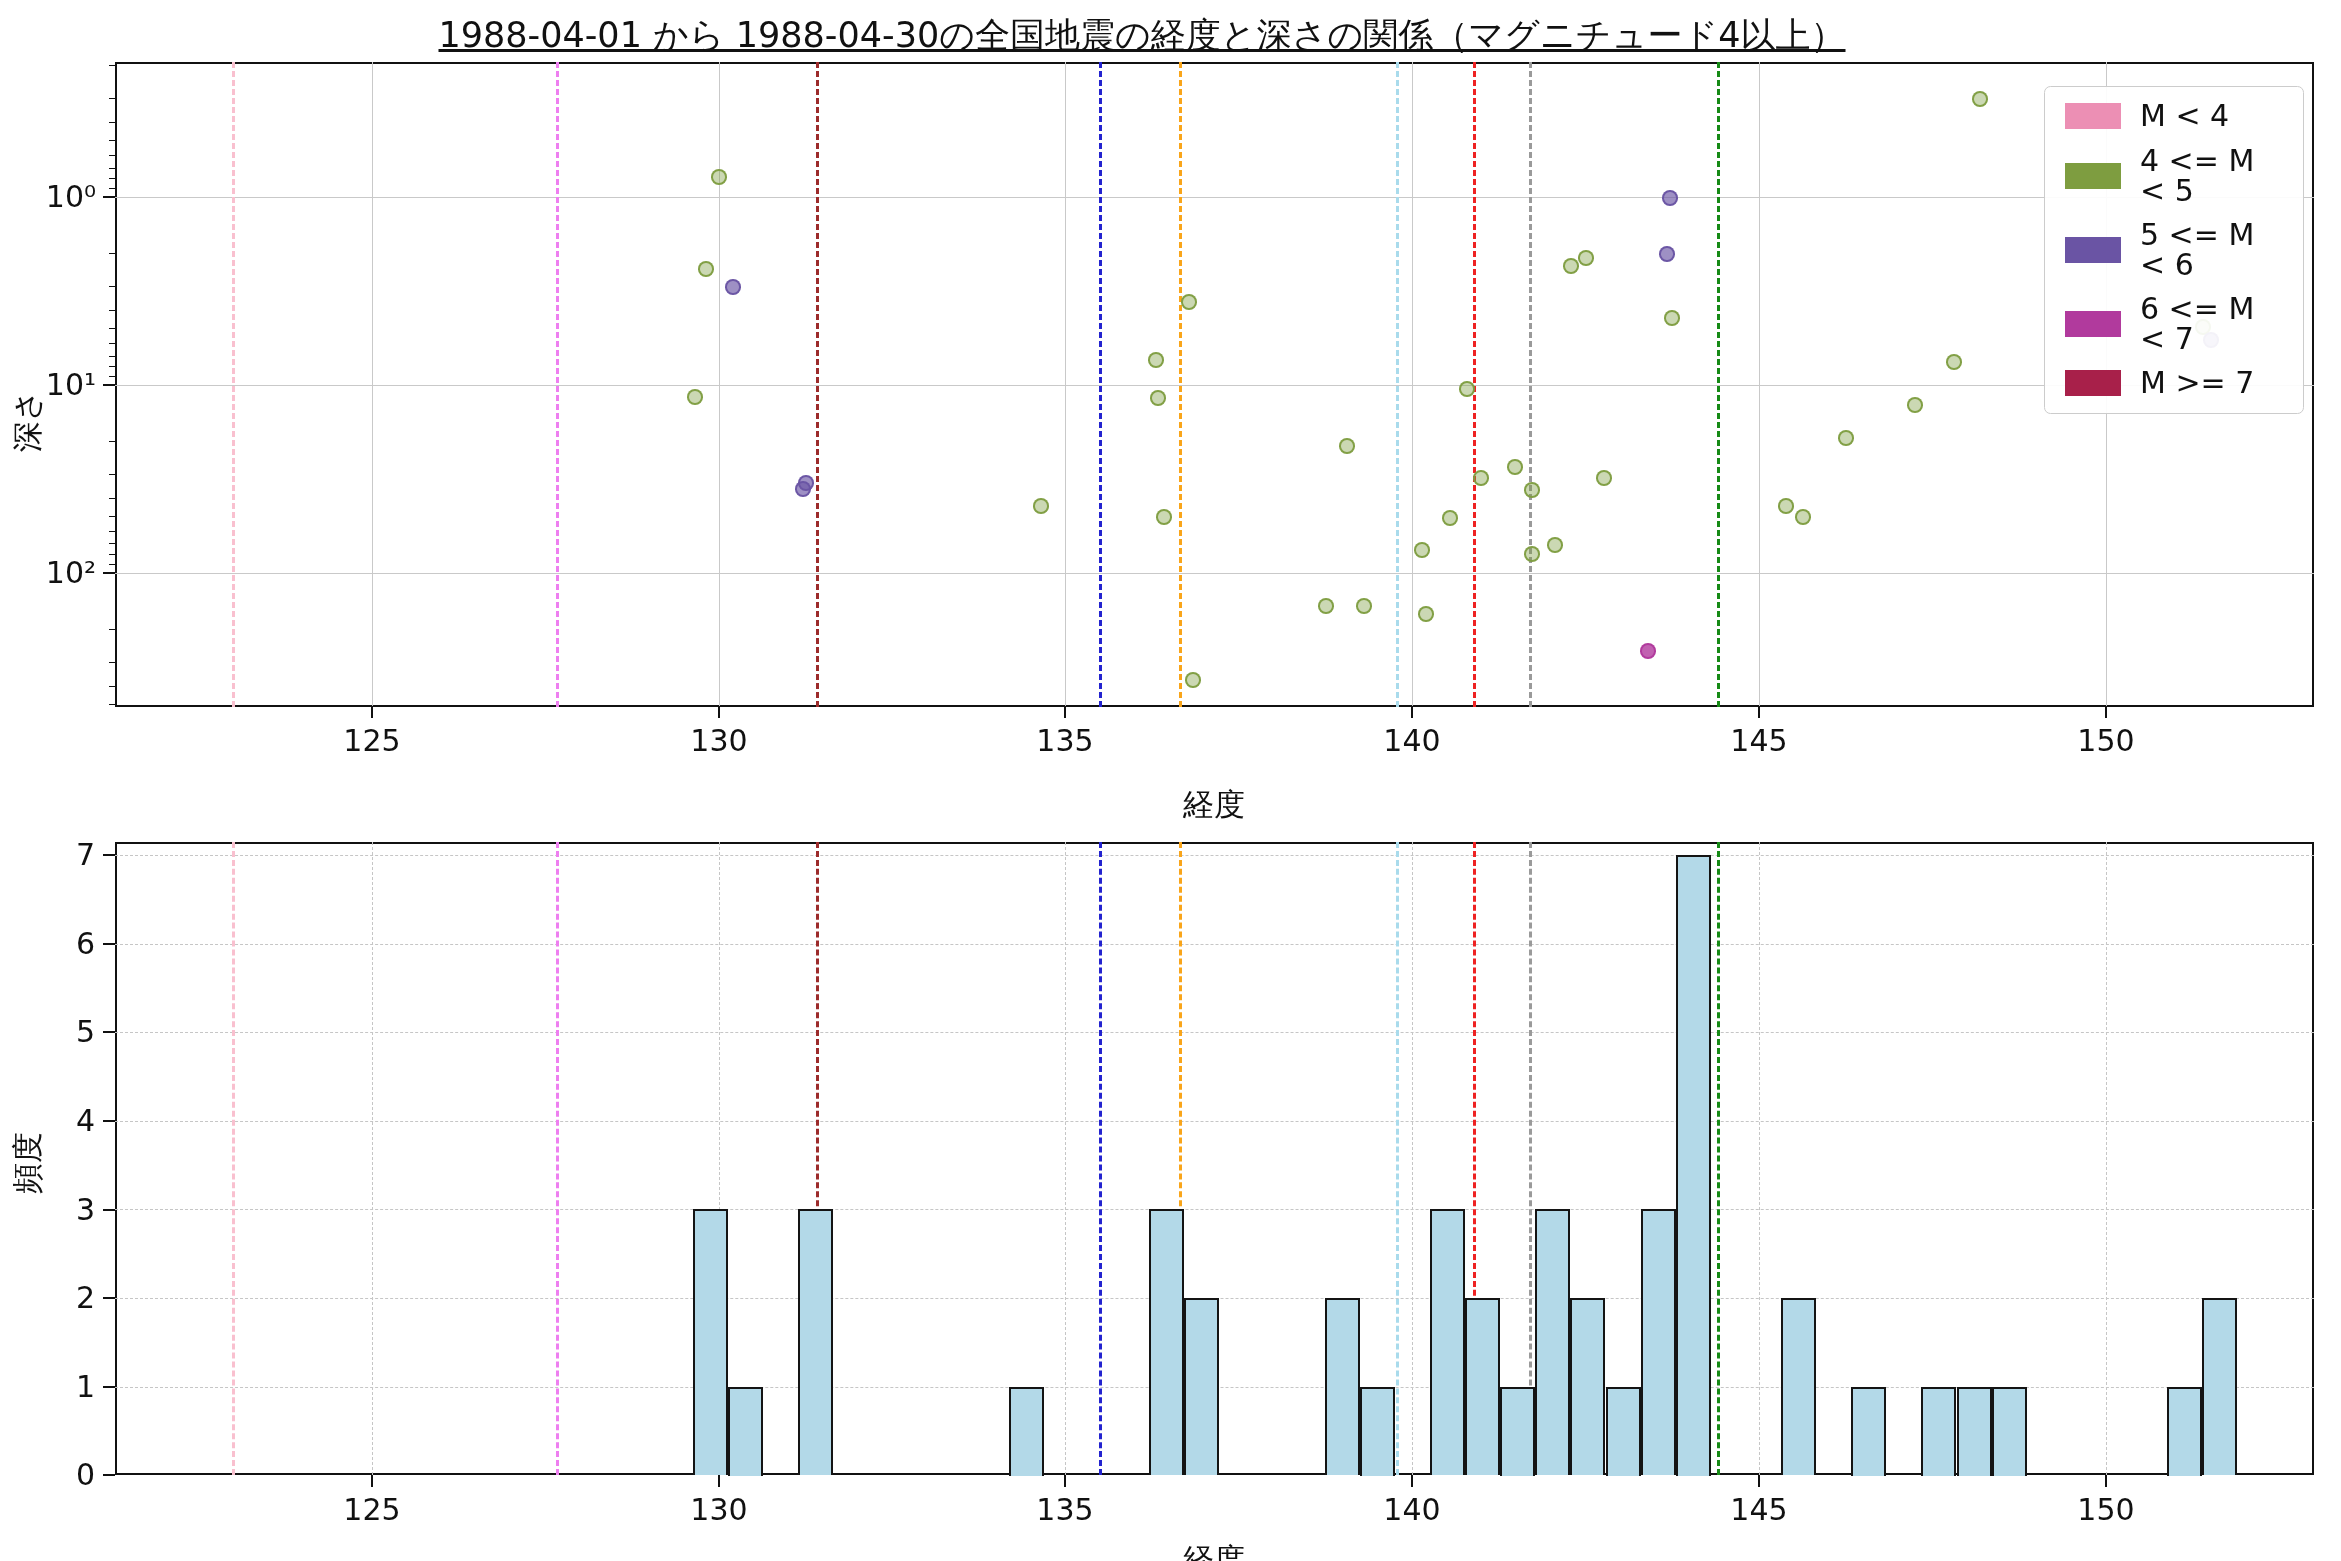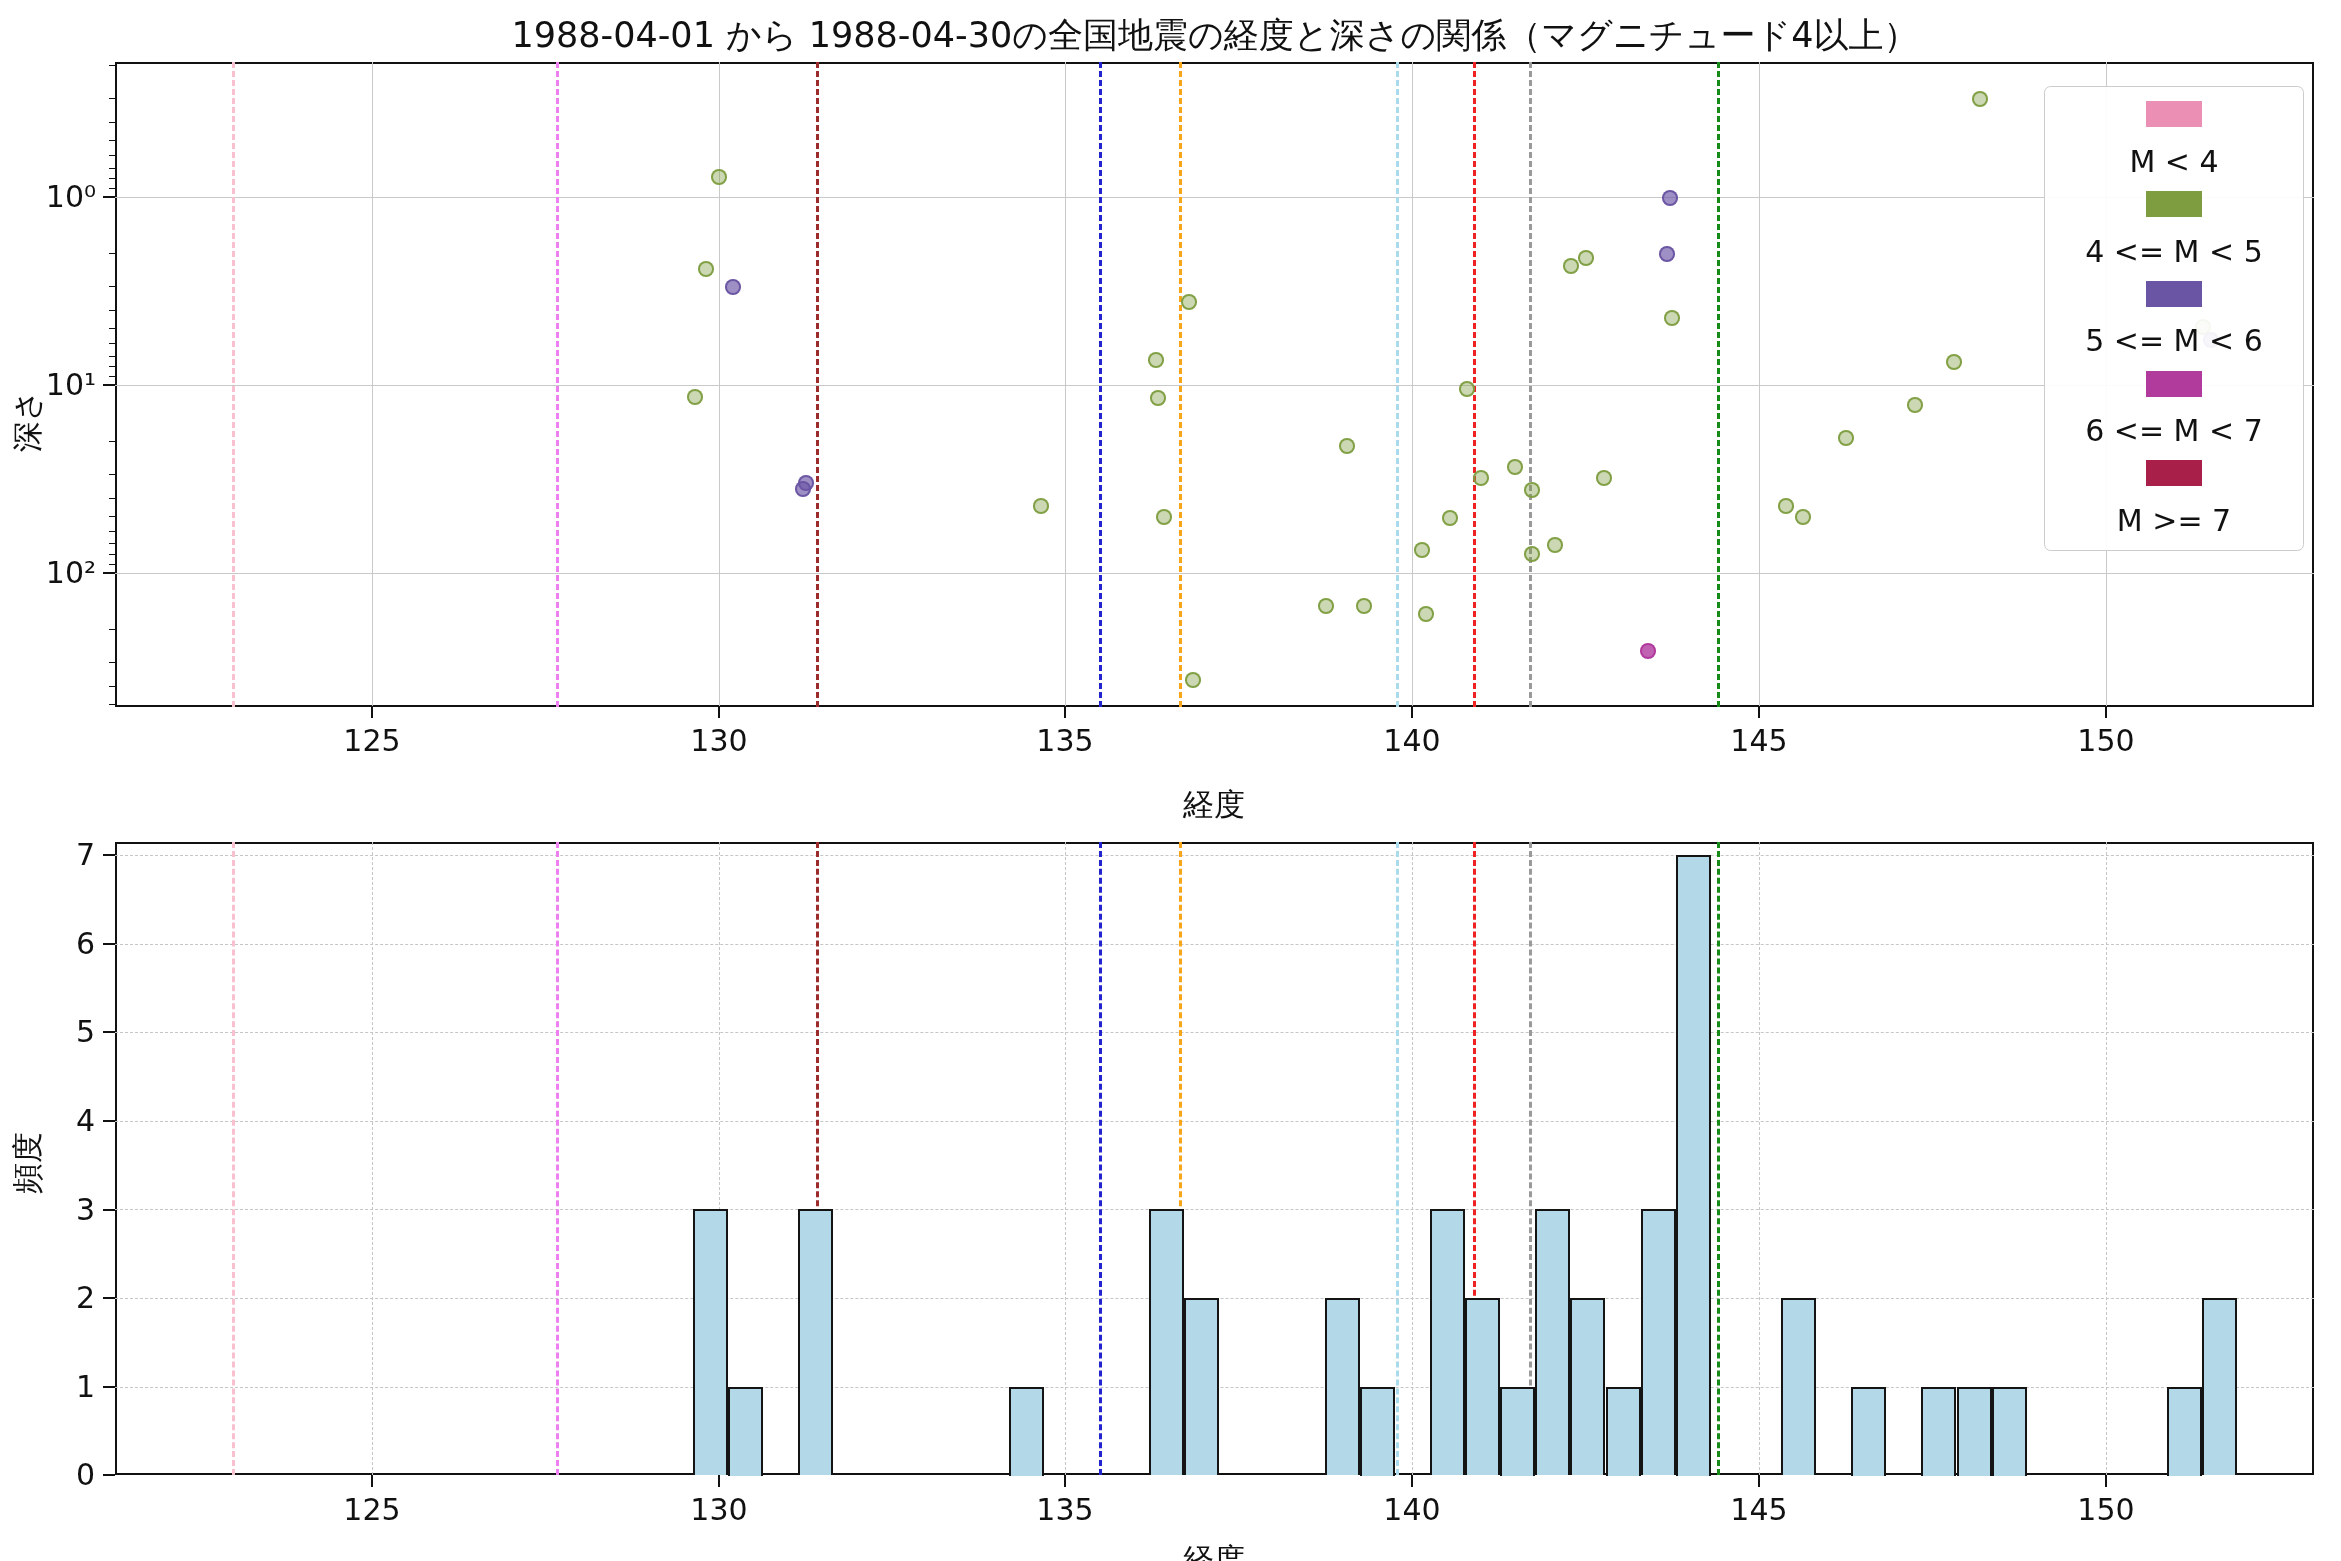--- a/index.html
+++ b/index.html
@@ -12,29 +12,29 @@
   .gridline-v.dashed{border-left:1.3px dashed #c6c6c6;}
   .vline{position:absolute;width:0;border-left:3.3px dashed #000;}
   .dot{position:absolute;border-radius:50%;box-sizing:border-box;}
   .bar{position:absolute;box-sizing:border-box;border:2px solid #141414;border-bottom:none;background:#b3d9e8;}
   .tick{position:absolute;background:#111;}
   .ticklabel{position:absolute;font-size:30px;line-height:1;white-space:nowrap;}
   .title{position:absolute;font-size:35px;white-space:nowrap;transform:translateX(-50%);}
   .axlabel{position:absolute;font-size:31px;white-space:nowrap;}
   .axlabel.rot{transform:rotate(-90deg);transform-origin:center;}
   .legend{position:absolute;background:rgba(255,255,255,.92);border:1.3px solid #cccccc;border-radius:6.5px;}
-  .legend-row{display:flex;align-items:center;gap:19.5px;margin:14.3px 19.5px;flex-direction:column;}
+  .legend-row{display:flex;align-items:center;gap:19.5px;margin:14.3px 19.5px;}
   .legend-swatch{width:56px;height:26px;flex:0 0 auto;}
   .legend-label{font-size:30px;line-height:1;}
 </style>
 </head>
 <body>
 
 <div id="fig">
-  <div class="title" style="left:1215px;top:11.7px;">1988-04-01 から 1988-04-30の全国地震の経度と深さの関係（マグニチュード4以上）</div>
+  <div class="title" style="left:1142px;top:11.7px;text-decoration:underline;">1988-04-01 から 1988-04-30の全国地震の経度と深さの関係（マグニチュード4以上）</div>
 
   <div class="axlabel rot" style="left:-3.3px;top:400px;">深さ</div>
   <div class="axlabel" style="left:1183px;top:784px;">経度</div>
   <div class="axlabel rot" style="left:-3.3px;top:1142px;">頻度</div>
   <div class="axlabel" style="left:1183px;top:1539px;">経度</div>
 
   <div id="topPlot" class="plotbox" style="left:115px;top:62px;width:2199px;height:645px;"></div>
   <div id="botPlot" class="plotbox" style="left:115px;top:842px;width:2199px;height:633px;"></div>
 
   <div id="decor">

